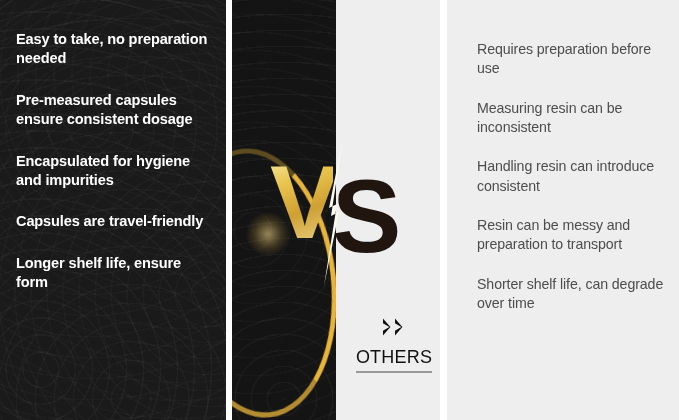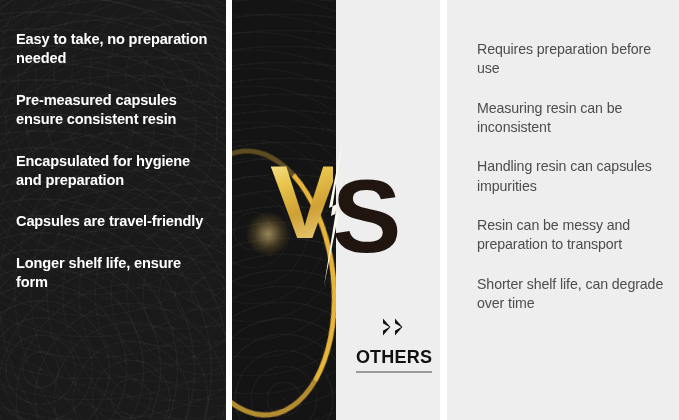--- a/index.html
+++ b/index.html
@@ -207,21 +207,21 @@
     justify-content: center;
     gap: 1px;
     margin-bottom: 12px;
   }
   .chev-right span {
     background: #111111;
     clip-path: polygon(0% 0%, 0% 28%, 62% 50%, 0% 72%, 0% 100%, 72% 50%);
   }
   .others-text {
     font-size: 18px;
-    font-weight: bold;
+    font-weight: normal;
     color: #111111;
     letter-spacing: 0.2px;
     line-height: 1;
   }
   .others-underline {
     width: 76px;
     height: 1.6px;
     margin: 5px auto 0 auto;
     background: #9a9a9a;
   }
@@ -270,22 +270,22 @@
 </style>
 </head>
 <body>
 
 <div id="canvas">
 
   <div class="panel-left">
     <div class="arch-pattern"></div>
     <div class="left-list">
       <div class="left-item">Easy to take, no preparation needed</div>
-      <div class="left-item">Pre-measured capsules ensure consistent resin</div>
-      <div class="left-item">Encapsulated for hygiene and preparation</div>
+      <div class="left-item">Pre-measured capsules ensure consistent dosage</div>
+      <div class="left-item">Encapsulated for hygiene and impurities</div>
       <div class="left-item">Capsules are travel-friendly</div>
       <div class="left-item">Longer shelf life, ensure form</div>
     </div>
   </div>
 
   <div class="divider-one"></div>
 
   <div class="panel-center-dark">
     <div class="center-arch"></div>
     <div class="gold-arc"></div>
@@ -293,21 +293,21 @@
   </div>
 
   <div class="panel-center-light"></div>
 
   <div class="divider-two"></div>
 
   <div class="panel-right">
     <div class="right-list">
       <div class="right-item">Requires preparation before use</div>
       <div class="right-item">Measuring resin can be inconsistent</div>
-      <div class="right-item">Handling resin can capsules impurities</div>
+      <div class="right-item">Handling resin can introduce consistent</div>
       <div class="right-item">Resin can be messy and preparation to transport</div>
       <div class="right-item">Shorter shelf life, can degrade over time</div>
     </div>
   </div>
 
 
   <div class="vs-wrap">
     <div class="vs-v">V</div>
     <div class="vs-s">S</div>
     <div class="bolt">

